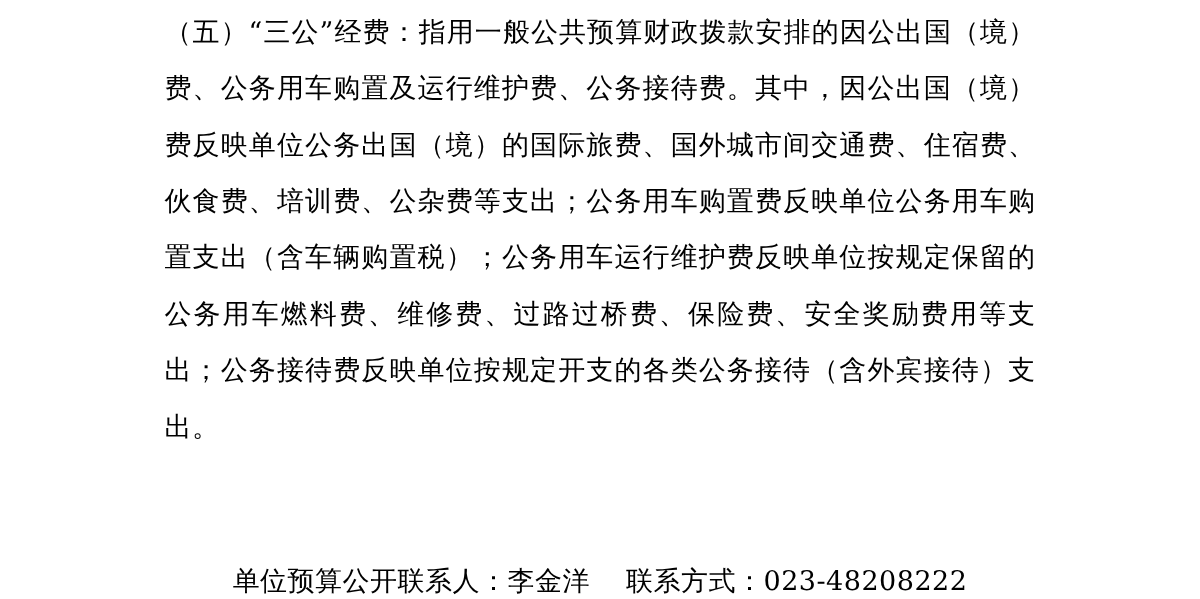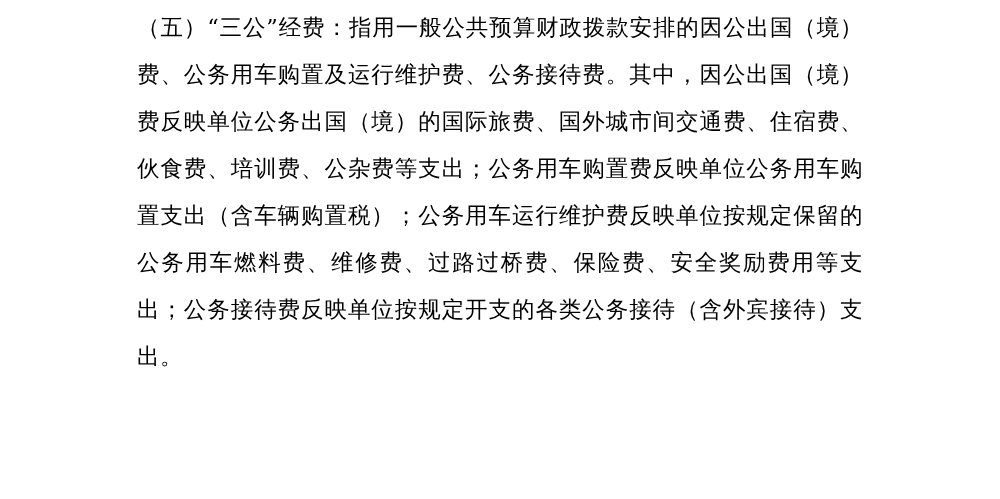--- a/index.html
+++ b/index.html
@@ -52,14 +52,15 @@
 </style>
 </head>
 <body>
 
 <div class="page">
 
   <div class="doc-body">
     <p class="para">（五）“三公”经费：指用一般公共预算财政拨款安排的因公出国（境）费、公务用车购置及运行维护费、公务接待费。其中，因公出国（境）费反映单位公务出国（境）的国际旅费、国外城市间交通费、住宿费、伙食费、培训费、公杂费等支出；公务用车购置费反映单位公务用车购置支出（含车辆购置税）；公务用车运行维护费反映单位按规定保留的公务用车燃料费、维修费、过路过桥费、保险费、安全奖励费用等支出；公务接待费反映单位按规定开支的各类公务接待（含外宾接待）支出。</p>
   </div>
 
+  <div class="contact-line">单位预算公开联系人：李金洋    联系方式：023-48208222</div>
 
 </div>
 
 </body></html>

